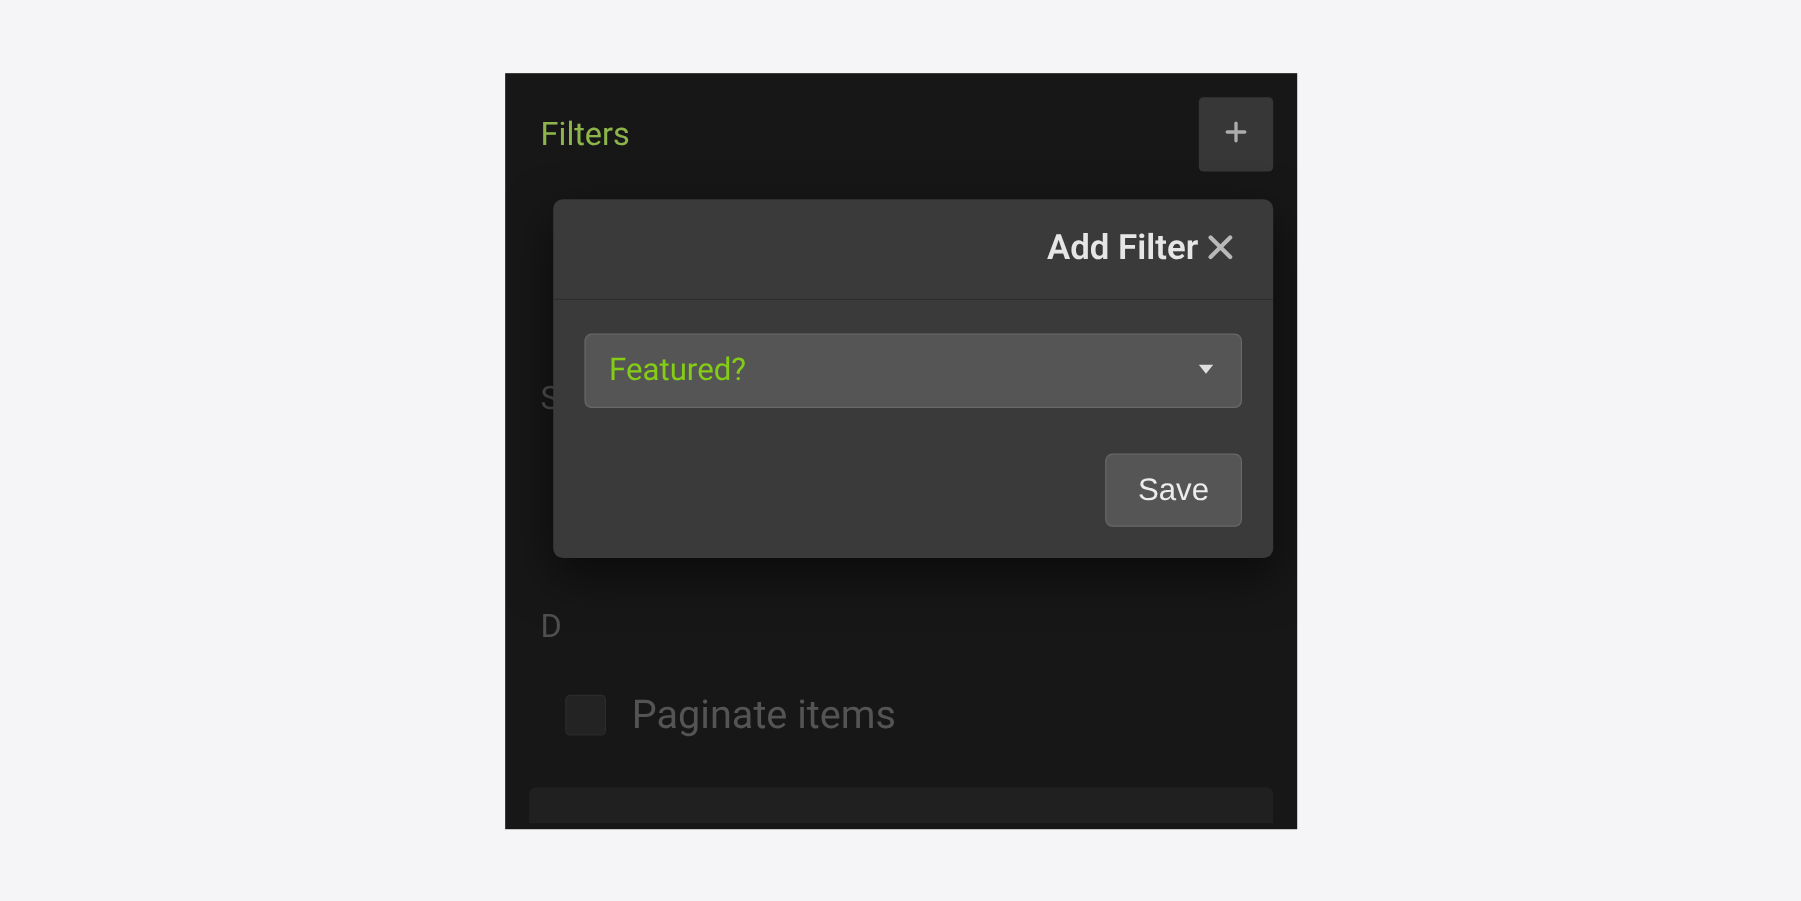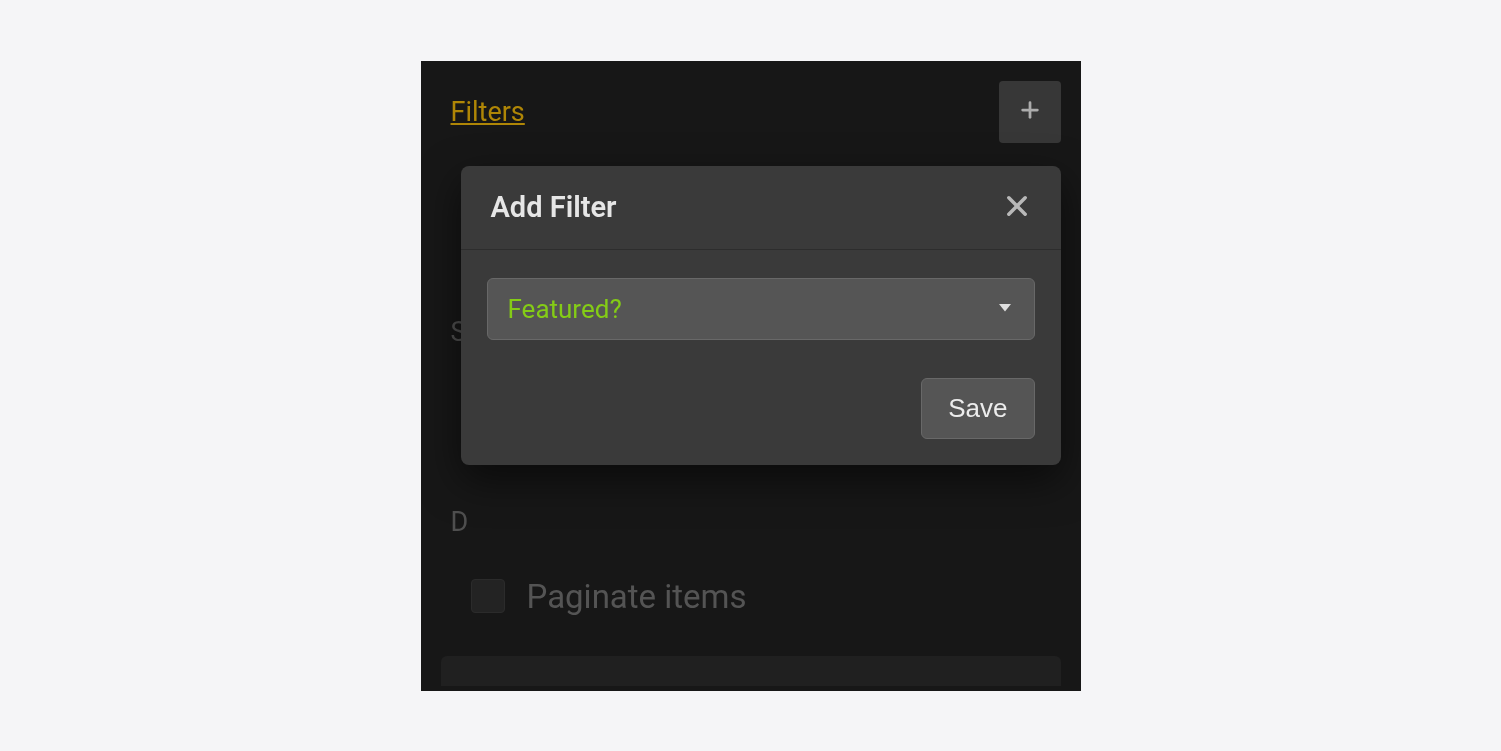--- a/index.html
+++ b/index.html
@@ -23,24 +23,23 @@
       position: relative;
       overflow: hidden;
     }
     .filters-header {
       display: flex;
       align-items: center;
       justify-content: space-between;
       padding: 20px 20px 0 30px;
     }
     .filters-label {
-      color: #eab308;
+      color: #bef264;
       font-size: 27px;
       font-weight: 400;
-      text-decoration: underline;
     }
     .add-button {
       width: 62px;
       height: 62px;
       background: #4a4a4a;
       border: none;
       border-radius: 4px;
       display: flex;
       align-items: center;
       justify-content: center;
@@ -98,21 +97,21 @@
       top: 105px;
       left: 40px;
       right: 20px;
       background: #3a3a3a;
       border-radius: 8px;
       box-shadow: 0 15px 40px rgba(0,0,0,0.55);
     }
     .modal-header {
       display: flex;
       align-items: center;
-      justify-content: space-between;
+      justify-content: flex-end;
       padding: 22px 26px 22px 30px;
       border-bottom: 1px solid #2d2d2d;
     }
     .modal-title {
       color: #e6e6e6;
       font-size: 29px;
       font-weight: 600;
     }
     .close-btn {
       background: none;

